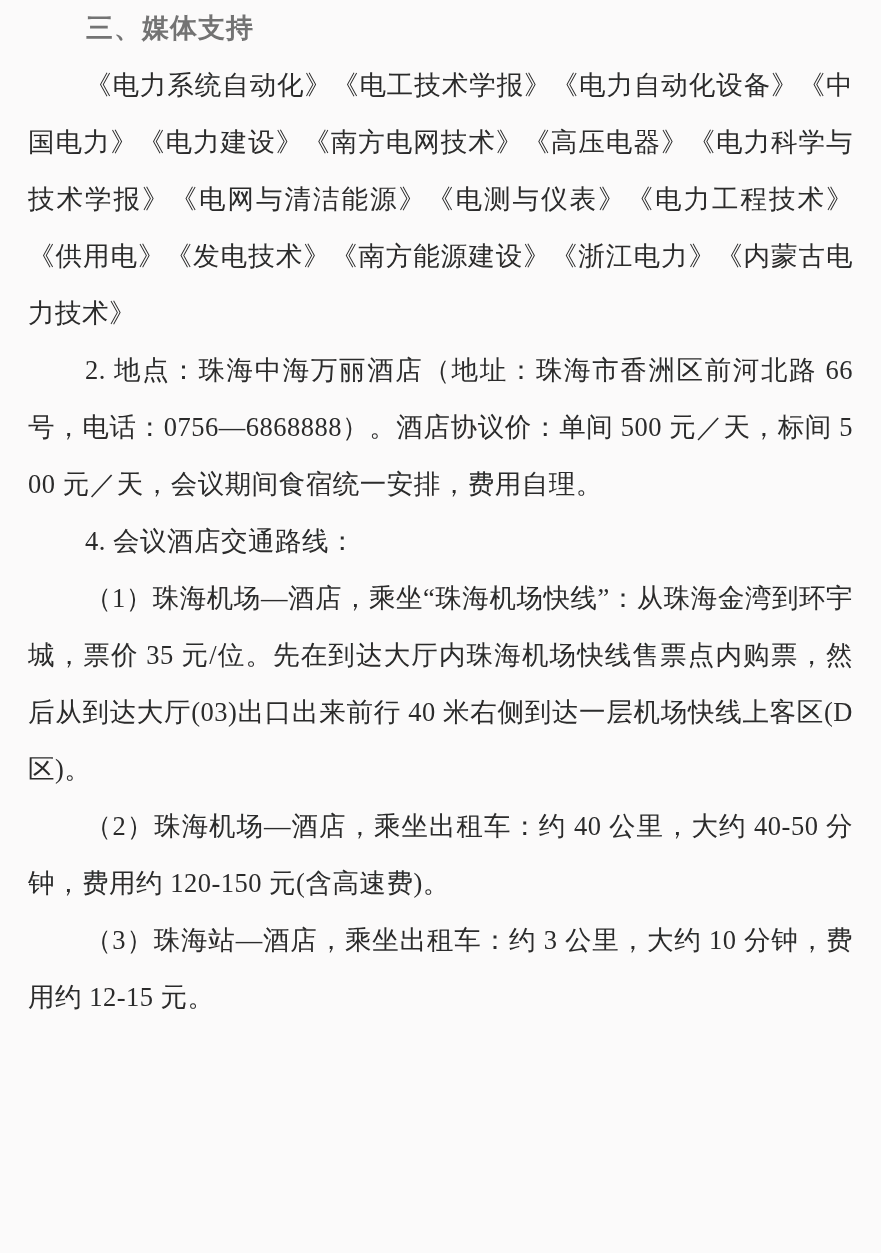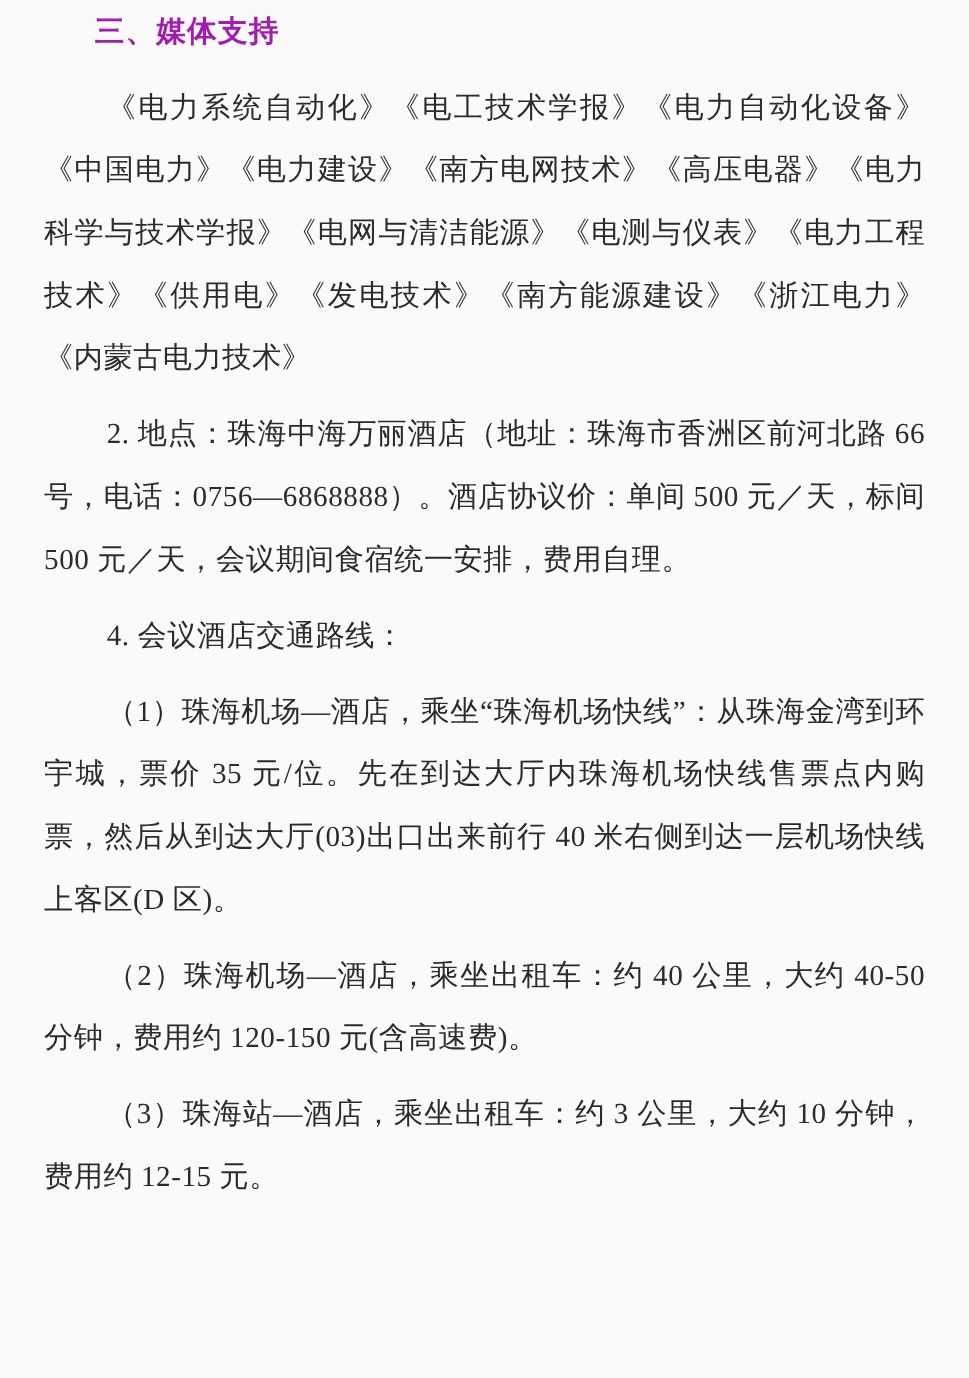--- a/index.html
+++ b/index.html
@@ -23,24 +23,24 @@
   }
   .section-heading {
     margin: 0;
     padding: 0;
     font-family: "Liberation Sans", "DejaVu Sans", sans-serif;
     font-size: 27px;
     font-weight: 700;
     line-height: 57px;
     text-indent: 2.15em;
     letter-spacing: 1px;
-    color: #a21caf;
+    color: #737373;
   }
   .para {
-    margin: 12px;
+    margin: 0;
     padding: 0;
     text-align: justify;
     text-indent: 2.15em;
     letter-spacing: 0.5px;
     word-break: break-all;
   }
 </style>
 </head>
 <body>
 

